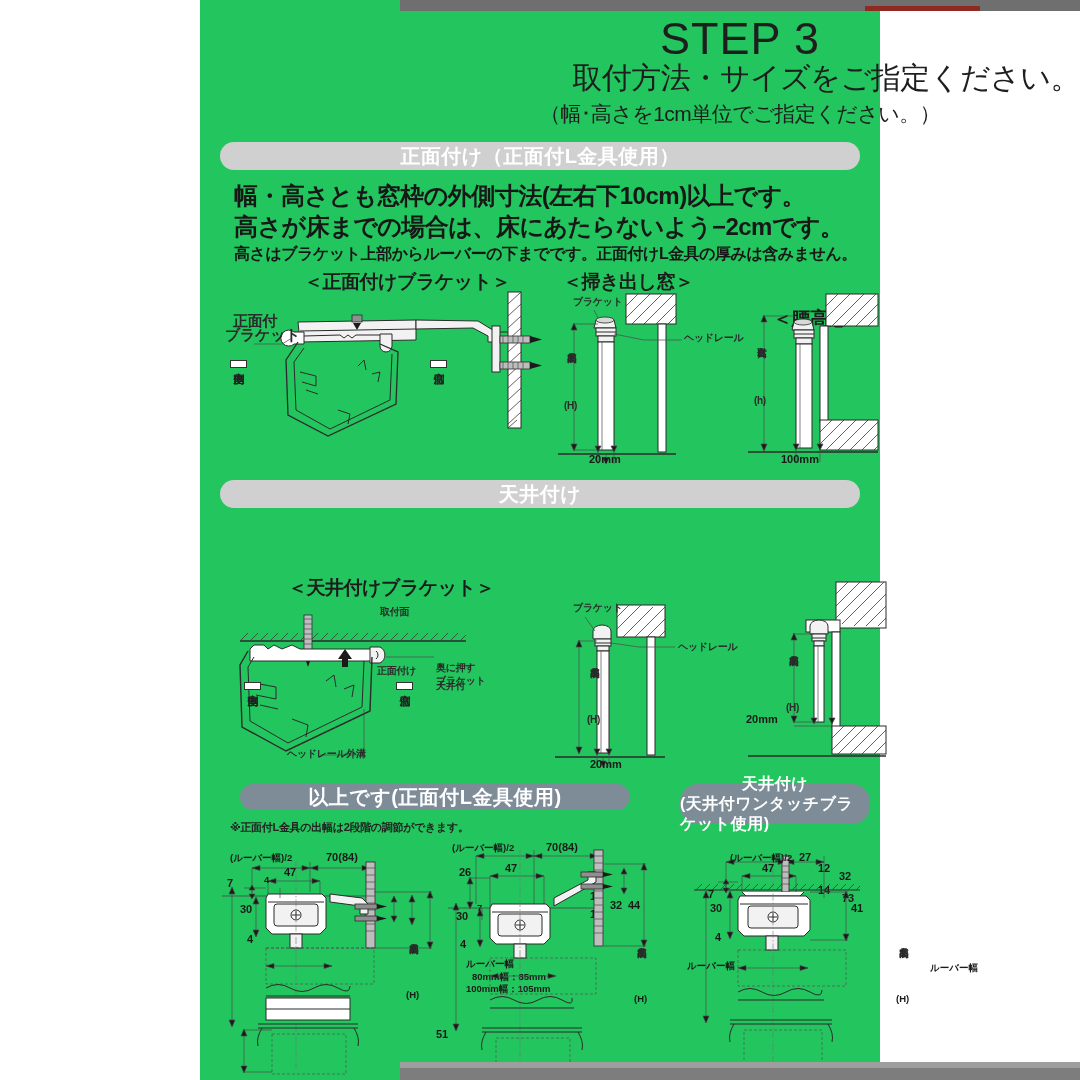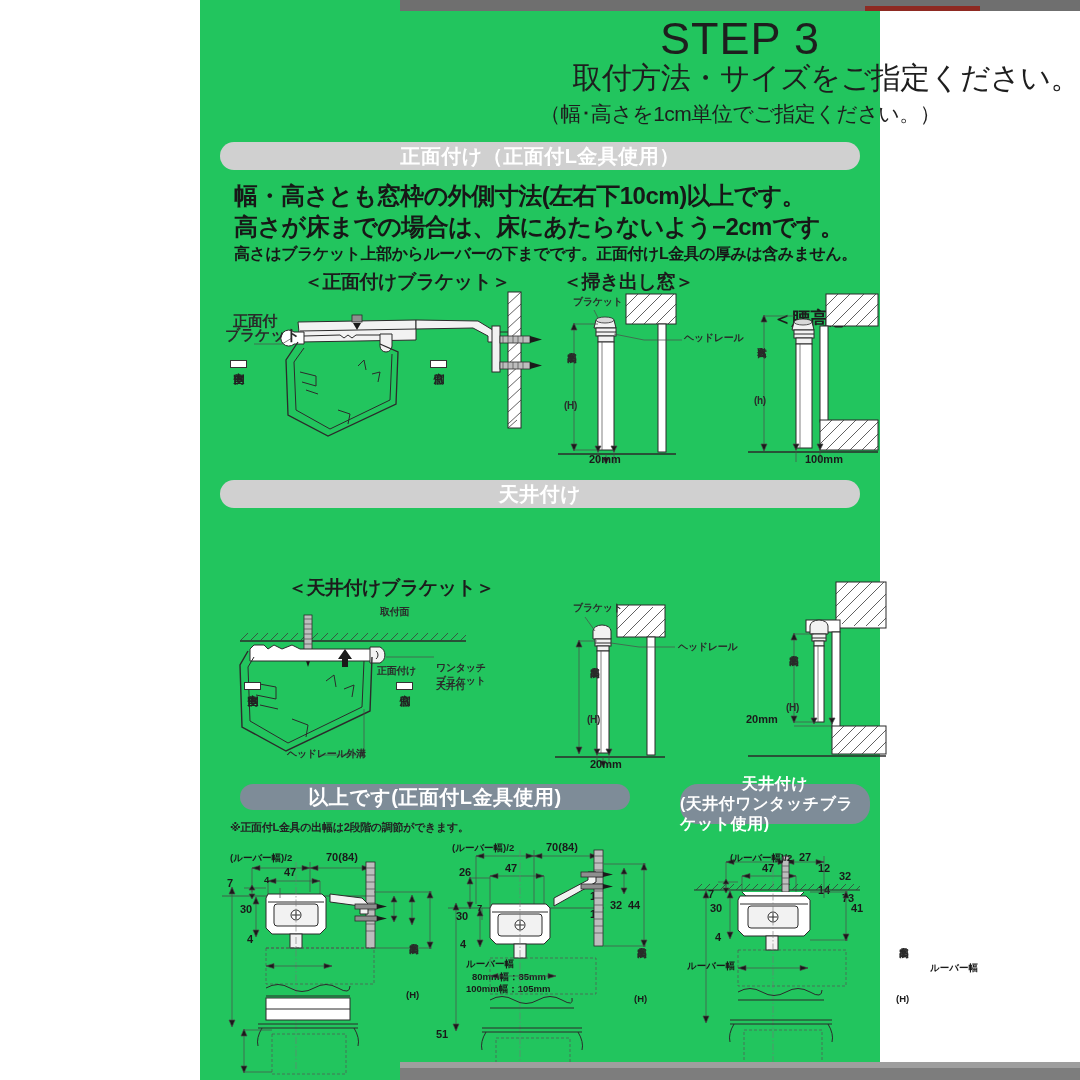--- a/index.html
+++ b/index.html
@@ -261,21 +261,21 @@
 
     <g class="sk-thin">
       <line x1="48" y1="156" x2="48" y2="170"></line>
       <line x1="72" y1="156" x2="72" y2="170"></line>
       <path class="blk" d="M45,152 L51,152 L48,158 Z"></path>
       <path class="blk" d="M69,152 L75,152 L72,158 Z"></path>
     </g>
   </svg>
   <div class="vlbl sm" style="left:556px;top:340px;"><span>取付高さ</span></div>
   <div class="lbl sm" style="left:554px;top:395px;">(h)</div>
-  <div class="dim" style="left:581px;top:453px;margin-left:24px;">100mm</div>
+  <div class="dim" style="left:581px;top:453px;">100mm</div>
 
   <div class="pill" style="left:20px;top:480px;width:640px;height:28px;">天井付け</div>
 
 
   <div class="cap" style="left:88px;top:575px;">＜天井付けブラケット＞</div>
 
   <svg style="left:30px;top:615px;" width="300" height="150" viewBox="0 0 300 150">
 
     <line x1="10" y1="26" x2="236" y2="26" stroke="#2b2b2b" stroke-width="1.3"></line>
     <g class="hat">
@@ -335,21 +335,21 @@
       </g>
     </g>
 
     <path class="sk-thin" d="M156,42 L204,42"></path>
 
     <path class="sk-thin" d="M90,140 L134,140 L134,94"></path>
   </svg>
 
   <div class="lbl sm" style="left:180px;top:606px;">取付面</div>
   <div class="lbl sm" style="left:236px;top:649px;margin-top:31px;">天井付</div>
-  <div class="lbl sm" style="left:236px;top:662px;">ワンタッチ</div>
+  <div class="lbl sm" style="left:236px;top:662px;">奥に押す</div>
   <div class="lbl sm" style="left:236px;top:675px;">ブラケット</div>
   <div class="lbl sm" style="left:177px;top:665px;">正面付け</div>
   <div class="boxlbl" style="left:44px;top:682px;">室内側</div>
   <div class="boxlbl" style="left:196px;top:682px;">窓側</div>
   <div class="lbl sm" style="left:87px;top:748px;">ヘッドレール外溝</div>
 
   <svg style="left:355px;top:595px;" width="165" height="175" viewBox="0 0 165 175">
     <rect class="sk-white" x="62" y="10" width="48" height="32"></rect>
     <g class="hat">
       <line x1="62" y1="22" x2="74" y2="10"></line>

